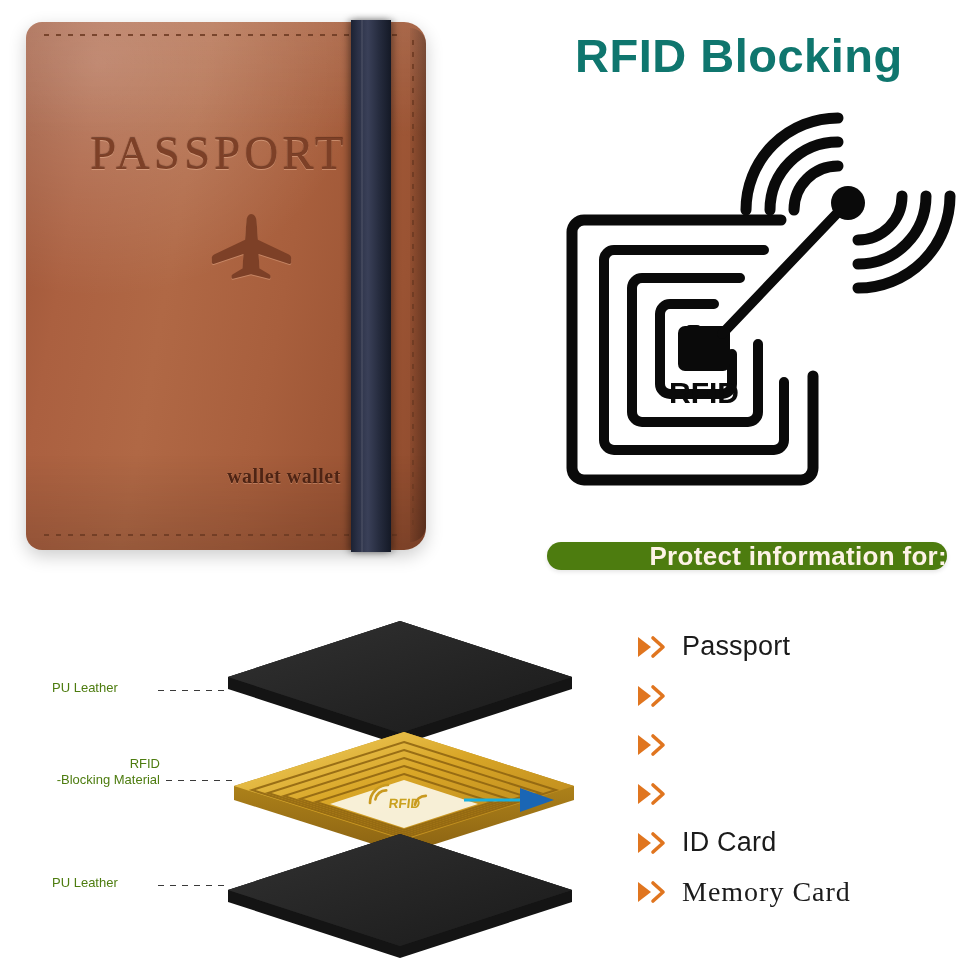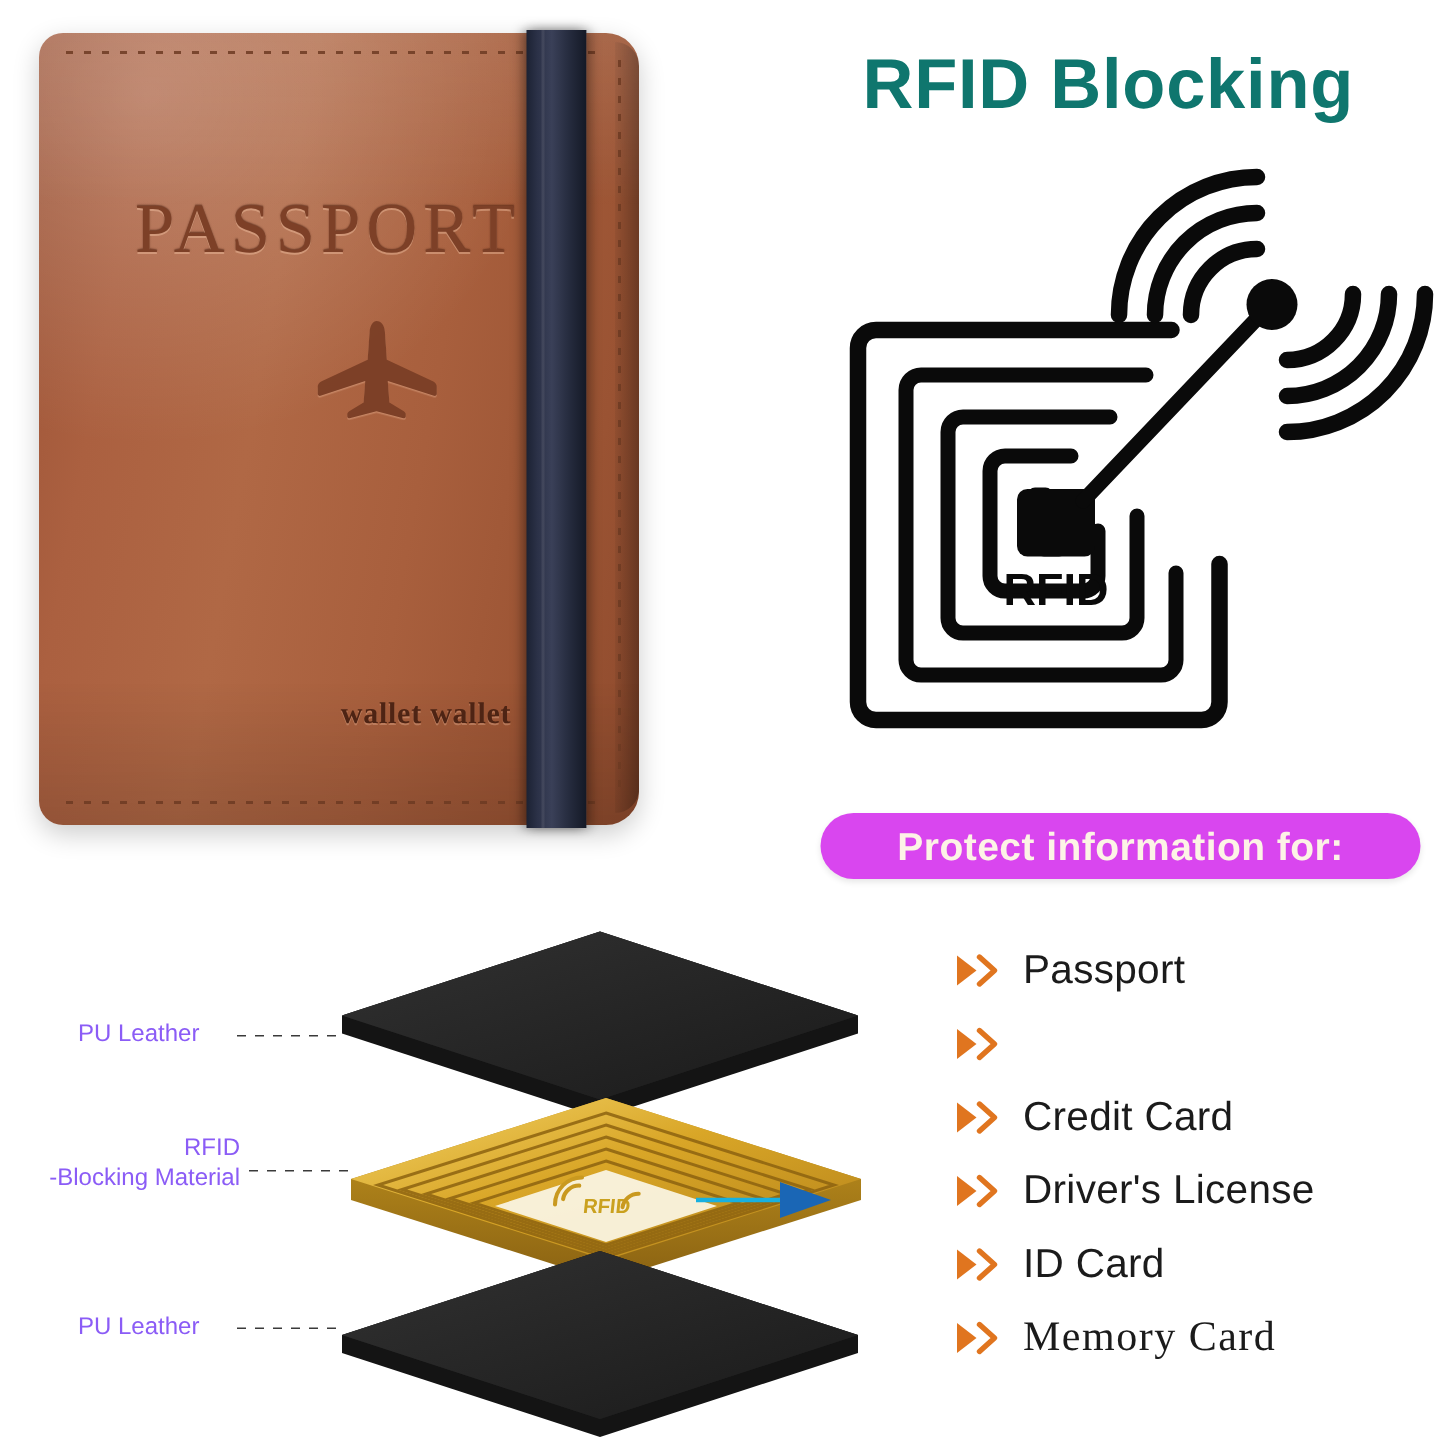--- a/index.html
+++ b/index.html
@@ -85,24 +85,24 @@
     font-size:47px;font-weight:bold;color:#0f766e;
     letter-spacing:.5px;white-space:nowrap;
   }
 
   
   .rfid-icon{position:absolute;left:556px;top:108px;width:400px;height:400px;}
   .rfid-icon svg{display:block;width:100%;height:100%;}
 
   
   .protect-banner{
-    position:absolute;left:547px;top:542px;width:400px;height:44px;
-    background:#d946ef;
+    position:absolute;left:547px;top:542px;width:400px;height:28px;
+    background:#4d7c0f;
     border-radius:24px;
-    display:flex;align-items:center;justify-content:center;
+    display:flex;align-items:center;justify-content:flex-end;
     box-shadow:0 2px 4px rgba(0,0,0,.10);
   }
   .protect-banner span{
     font-size:26px;font-weight:bold;color:#fdf3e6;letter-spacing:.3px;white-space:nowrap;
   }
 
   
   .protect-list{
     position:absolute;left:636px;top:622px;width:320px;
   }
@@ -117,21 +117,21 @@
   .protect-row.serif .protect-label{
     font-family:Liberation Serif, serif;font-size:28px;letter-spacing:1px;
   }
 
   
   .exploded{position:absolute;left:0px;top:600px;width:620px;height:350px;}
   .layer{position:absolute;}
   .layer svg{display:block;}
 
   .callout{
-    position:absolute;font-size:16px;color:#8b5cf6;
+    position:absolute;font-size:13px;color:#4d7c0f;
     white-space:nowrap;line-height:1.25;
   }
   .callout.two-line{text-align:right;}
   .leader{
     position:absolute;height:1px;
     background:repeating-linear-gradient(90deg,#3a3a3a 0 6px,rgba(0,0,0,0) 6px 12px);
   }
 </style>
 </head>
 <body>
@@ -220,31 +220,29 @@
       </span>
     </div>
 
     <div class="protect-row">
       <span class="bullet">
         <svg viewBox="0 0 36 26" aria-hidden="true">
           <path d="M2 3 L15 13 L2 23 Z" fill="#e0751f"></path>
           <path d="M17 4 L27 13 L17 22" fill="none" stroke="#e0751f" stroke-width="3.6" stroke-linecap="round" stroke-linejoin="round"></path>
         </svg>
       </span>
-      <span class="protect-label">Credit Card</span>
-    </div>
-
-    <div class="protect-row">
-      <span class="bullet">
-        <svg viewBox="0 0 36 26" aria-hidden="true">
-          <path d="M2 3 L15 13 L2 23 Z" fill="#e0751f"></path>
-          <path d="M17 4 L27 13 L17 22" fill="none" stroke="#e0751f" stroke-width="3.6" stroke-linecap="round" stroke-linejoin="round"></path>
-        </svg>
-      </span>
-      <span class="protect-label">Driver's License</span>
+    </div>
+
+    <div class="protect-row">
+      <span class="bullet">
+        <svg viewBox="0 0 36 26" aria-hidden="true">
+          <path d="M2 3 L15 13 L2 23 Z" fill="#e0751f"></path>
+          <path d="M17 4 L27 13 L17 22" fill="none" stroke="#e0751f" stroke-width="3.6" stroke-linecap="round" stroke-linejoin="round"></path>
+        </svg>
+      </span>
     </div>
 
     <div class="protect-row">
       <span class="bullet">
         <svg viewBox="0 0 36 26" aria-hidden="true">
           <path d="M2 3 L15 13 L2 23 Z" fill="#e0751f"></path>
           <path d="M17 4 L27 13 L17 22" fill="none" stroke="#e0751f" stroke-width="3.6" stroke-linecap="round" stroke-linejoin="round"></path>
         </svg>
       </span>
       <span class="protect-label">ID Card</span>

